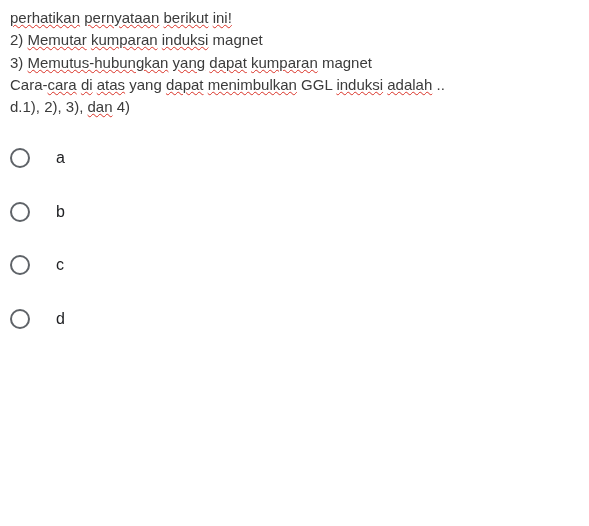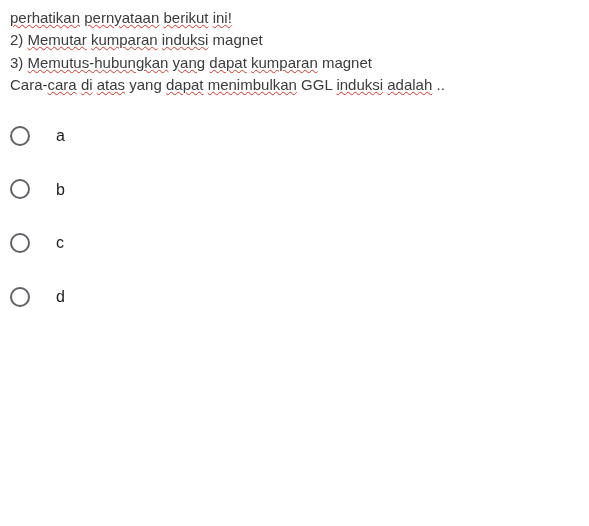--- a/index.html
+++ b/index.html
@@ -62,20 +62,21 @@
     <span class="squiggle">berikut</span>
     <span> </span>
     <span class="squiggle">ini!</span>
   </p>
   <div id="statement-lines">
       <p><span>2) </span><span class="squiggle">Memutar</span><span> </span><span class="squiggle">kumparan</span><span> </span><span class="squiggle">induksi</span><span> magnet</span></p>
       <p><span>3) </span><span class="squiggle">Memutus-hubungkan</span><span> </span><span class="squiggle">yang</span><span> </span><span class="squiggle">dapat</span><span> </span><span class="squiggle">kumparan</span><span> magnet</span></p>
     </div>
   <p id="prompt-line"><span>Cara-</span><span class="squiggle">cara</span><span> </span><span class="squiggle">di</span><span> </span><span class="squiggle">atas</span><span> yang </span><span class="squiggle">dapat</span><span> </span><span class="squiggle">menimbulkan</span><span> GGL </span><span class="squiggle">induksi</span><span> </span><span class="squiggle">adalah</span><span> ..</span></p>
   <div id="answer-lines">
+      <p><span>d.1), 2), 3), </span><span class="squiggle">dan</span><span> 4)</span></p>
     </div>
 </div>
 
 <div class="options" id="options-group">
     <div class="option-row">
       <div class="radio"></div>
       <span class="option-label">a</span>
     </div>
     <div class="option-row">
       <div class="radio"></div>

